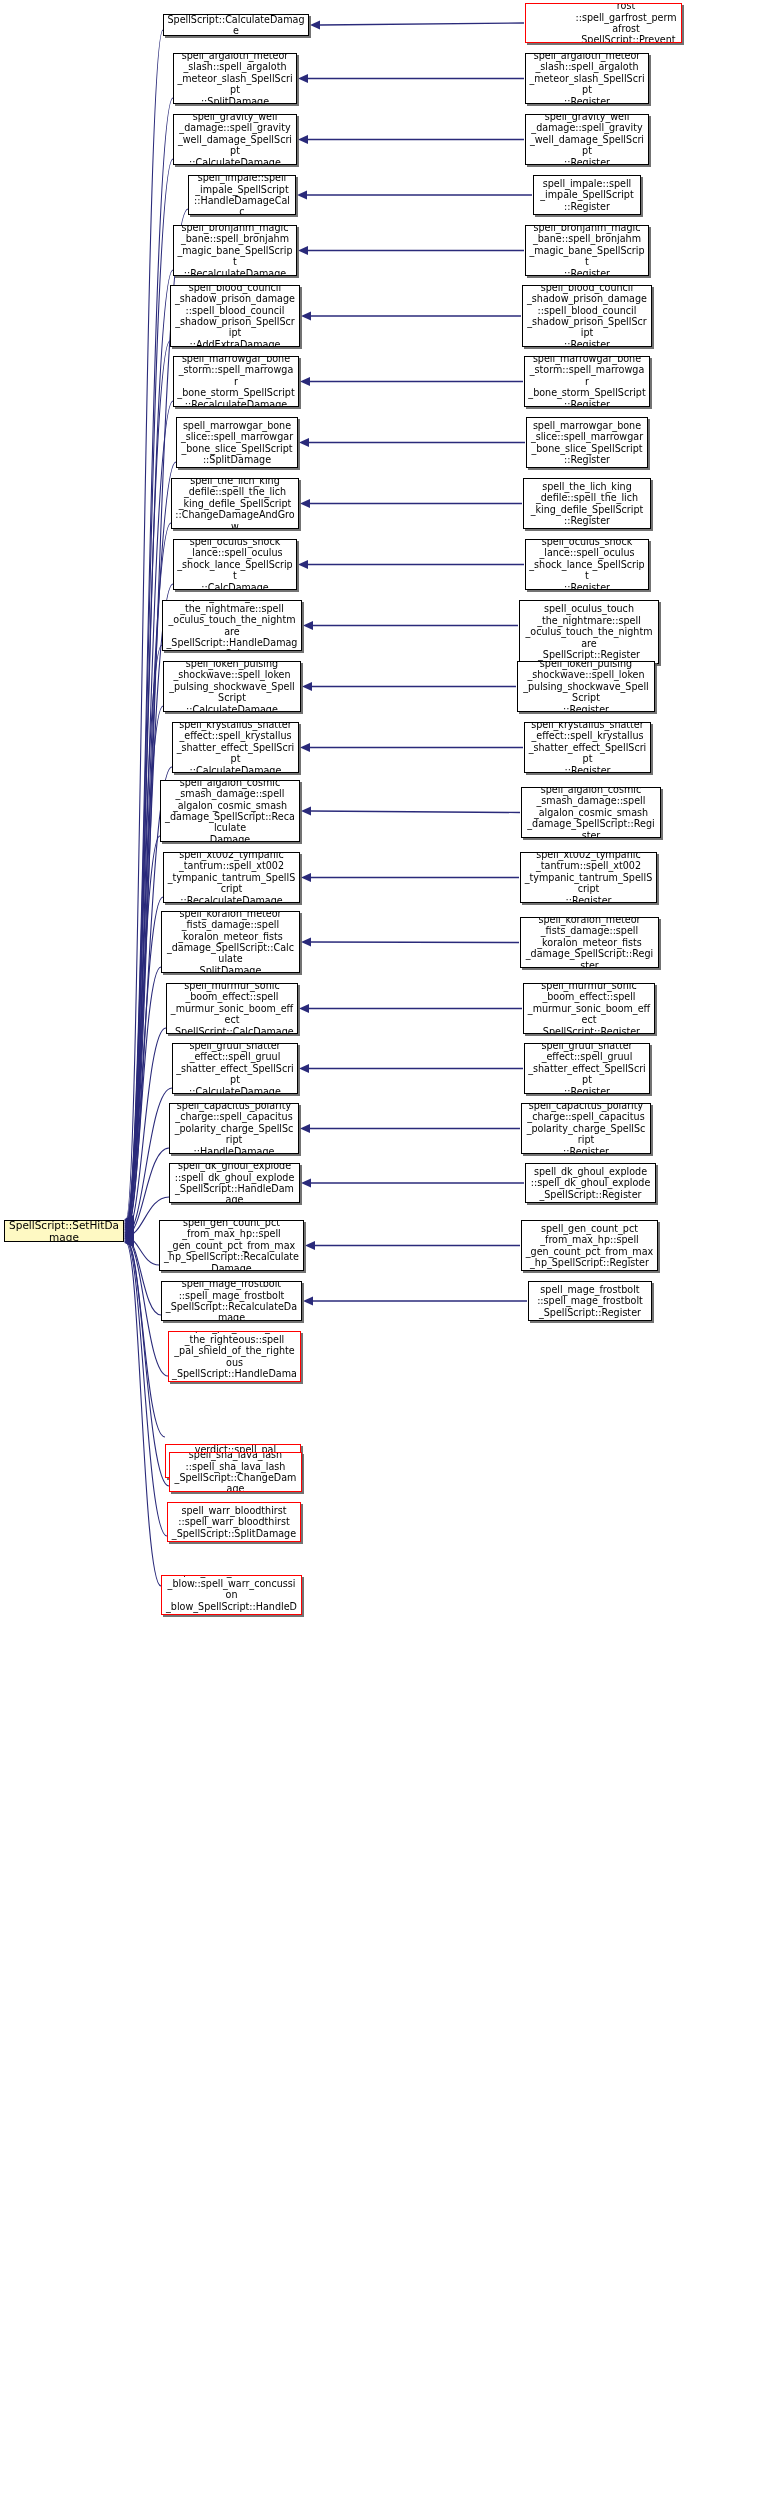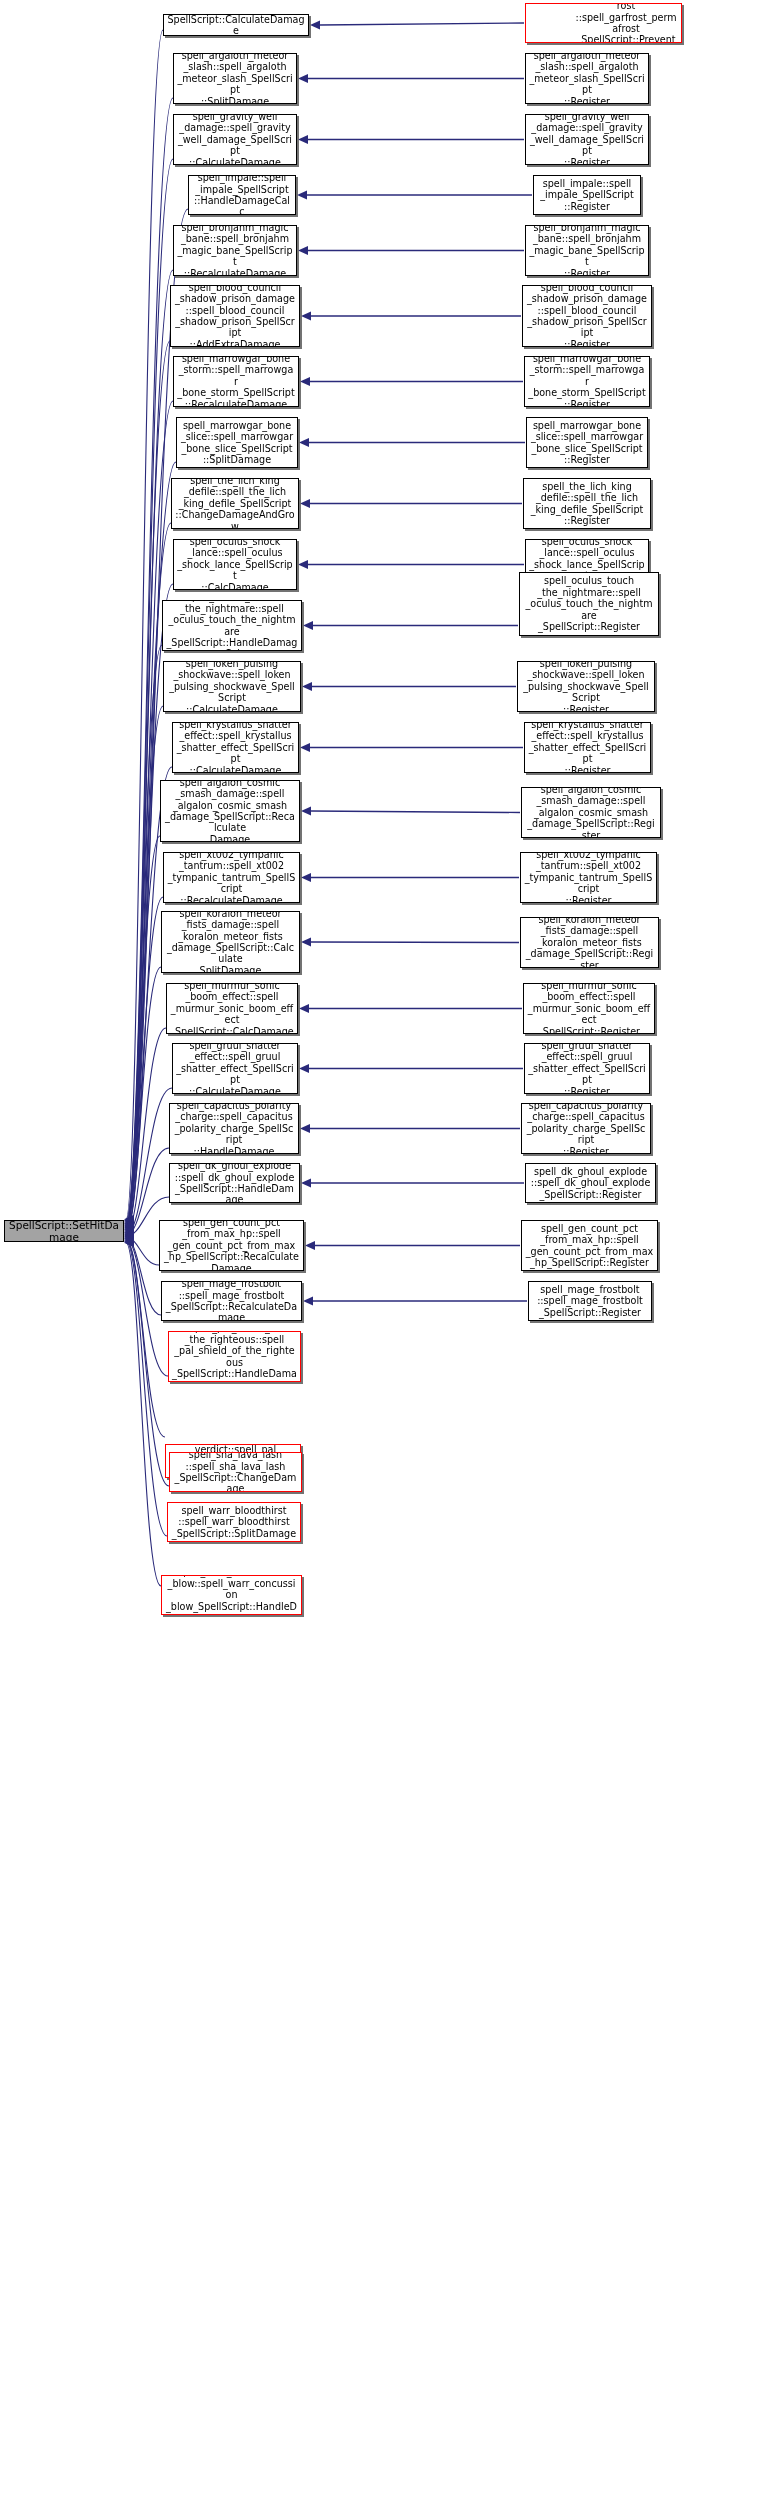--- a/index.html
+++ b/index.html
@@ -37,21 +37,21 @@
     font-size: 9.6px;
     line-height: 11.4px;
     color: #000000;
     letter-spacing: 0px;
     padding: 1px 3px;
     white-space: pre-line;
     word-break: break-word;
     overflow: hidden;
   }
   .node.root {
-    background: #a3a3a3;
+    background: #fef9c3;
     border: 1px solid #000000;
     font-size: 10.5px;
     line-height: 12px;
   }
   .node.highlight {
     border: 1px solid #ff0000;
   }
   .node.shadow {
     box-shadow: 2px 2px 0 0 rgba(90,90,90,0.85);
   }
@@ -295,21 +295,21 @@
 _bone_slice_SpellScript
 ::Register</div>
     <div class="node shadow" style="left: 523px; top: 478px; width: 128px; height: 51px;">spell_the_lich_king
 _defile::spell_the_lich
 _king_defile_SpellScript
 ::Register</div>
     <div class="node shadow" style="left: 525px; top: 539px; width: 124px; height: 51px;">spell_oculus_shock
 _lance::spell_oculus
 _shock_lance_SpellScript
 ::Register</div>
-    <div class="node shadow" style="left: 519px; top: 572px; width: 140px; height: 64px;">spell_oculus_touch
+    <div class="node shadow" style="left: 519px; top: 600px; width: 140px; height: 64px;">spell_oculus_touch
 _the_nightmare::spell
 _oculus_touch_the_nightmare
 _SpellScript::Register</div>
     <div class="node shadow" style="left: 517px; top: 661px; width: 138px; height: 51px;">spell_loken_pulsing
 _shockwave::spell_loken
 _pulsing_shockwave_SpellScript
 ::Register</div>
     <div class="node shadow" style="left: 524px; top: 722px; width: 127px; height: 51px;">spell_krystallus_shatter
 _effect::spell_krystallus
 _shatter_effect_SpellScript

